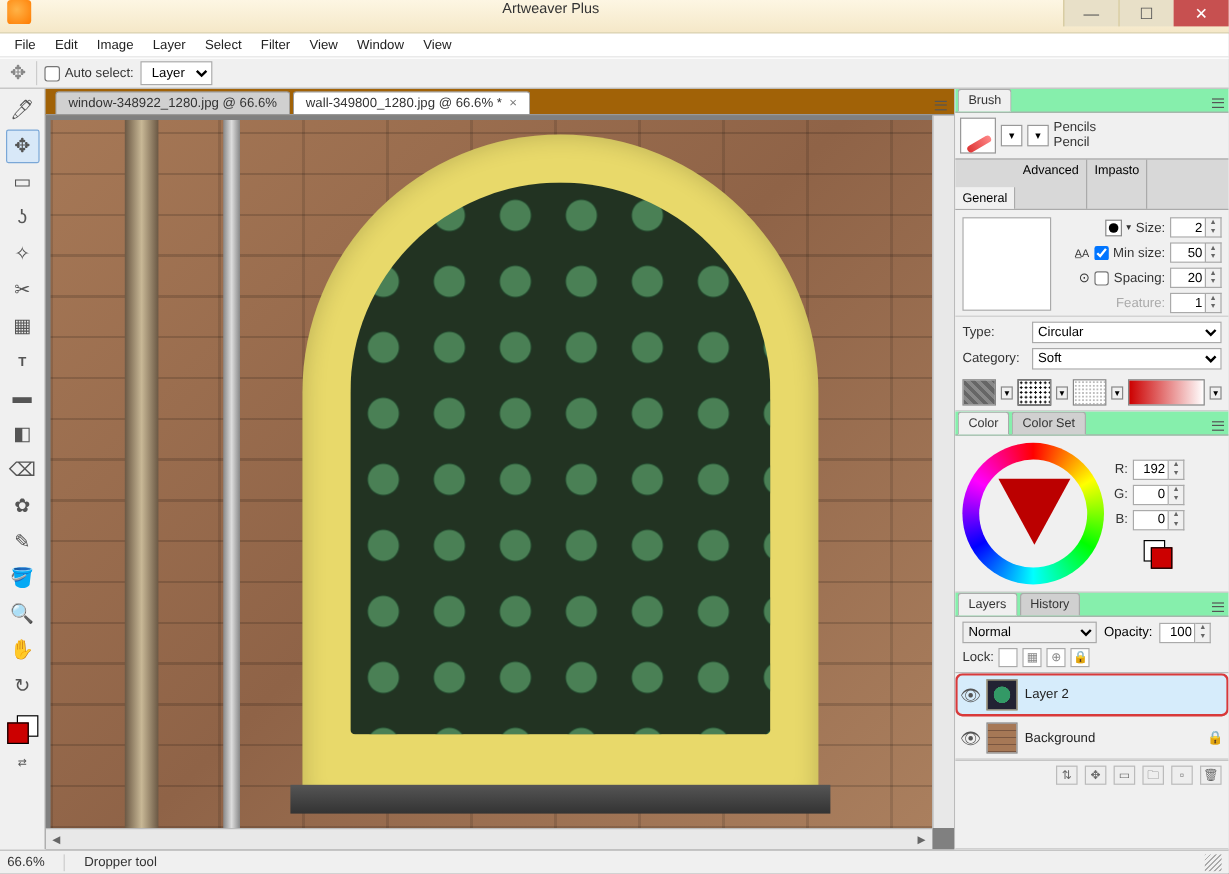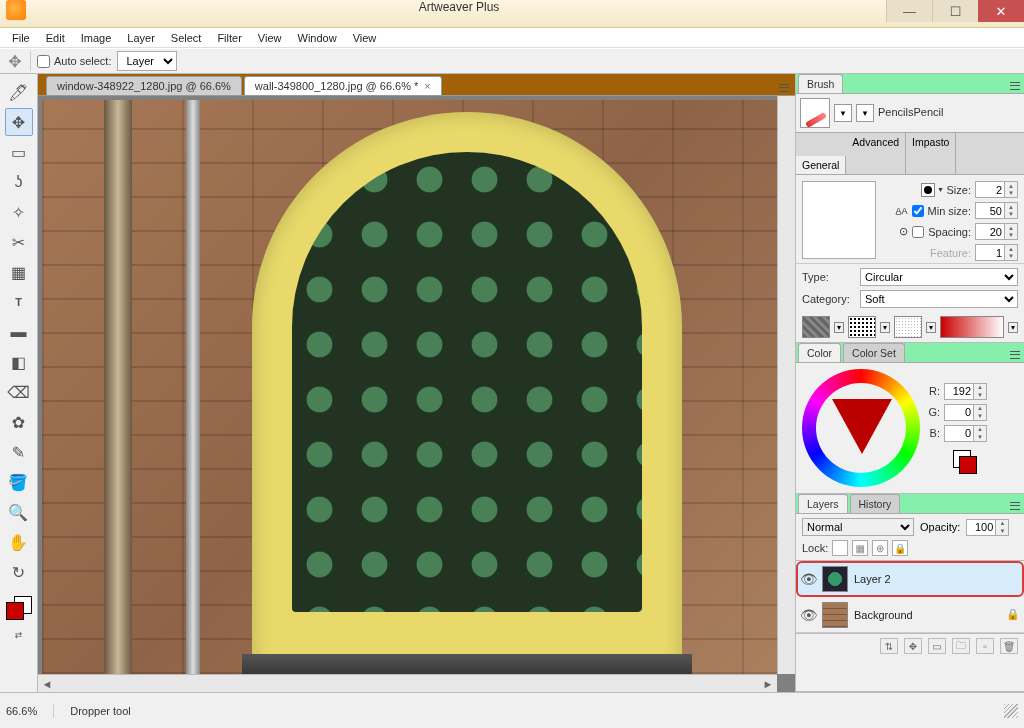--- a/index.html
+++ b/index.html
@@ -81,21 +81,21 @@
 .panel-tabs .ptab { padding: 3px 8px; background: #d0d0d0; border: 1px solid #aaa; border-bottom: none; margin-left: 2px; border-radius: 3px 3px 0 0; color: #333; font-size: 10.5px; }
 .panel-tabs .ptab.active { background: #f0f0f0; }
 .panel-tabs .pmenu { margin-left: auto; width: 14px; height: 14px; margin-right: 2px; display: flex; flex-direction: column; justify-content: space-around; padding: 2px; }
 .panel-tabs .pmenu span { height: 1px; background: #555; }
 
 
 .brush-hdr { display: flex; align-items: center; gap: 4px; padding: 4px; }
 .brush-preview { width: 30px; height: 30px; border: 1px solid #999; background: linear-gradient(135deg, #fff, #fff); position: relative; }
 .brush-preview::after { content: ""; position: absolute; left: 4px; top: 18px; width: 22px; height: 6px; background: linear-gradient(90deg, #d33, #f88); transform: rotate(-30deg); border-radius: 3px; }
 .brush-sel { width: 18px; height: 18px; border: 1px solid #999; background: #fff; display: flex; align-items: center; justify-content: center; font-size: 9px; }
-.brush-names { display: flex; font-size: 10.5px; color: #333; line-height: 1.2; }
+.brush-names { display: flex; flex-direction: column; font-size: 10.5px; color: #333; line-height: 1.2; }
 
 .brush-subtabs { display: flex; background: #d8d8d8; border-top: 1px solid #aaa; border-bottom: 1px solid #aaa; }
 .brush-subtabs .stab { padding: 3px 6px; border-right: 1px solid #aaa; font-size: 10.5px; }
 .brush-subtabs .stab.active { background: #f0f0f0; margin-top: 23px; }
 
 .brush-gen { display: flex; padding: 6px 6px 2px 6px; gap: 6px; }
 .brush-well { width: 74px; height: 78px; border: 1px solid #aaa; background: #fff; }
 .brush-ctrls { flex: 1; display: flex; flex-direction: column; gap: 4px; }
 .ctrl-row { display: flex; align-items: center; justify-content: flex-end; gap: 4px; font-size: 10.5px; color: #333; }
 .ctrl-row .ic { width: 14px; height: 14px; display: inline-flex; align-items: center; justify-content: center; border: 1px solid #888; background: #000; }
@@ -145,21 +145,21 @@
 .layer-row .eye { width: 16px; font-size: 14px; color: #555; }
 .layer-row .thumb { width: 26px; height: 26px; border: 1px solid #888; background: #777; }
 .layer-row .thumb.win { background: radial-gradient(circle, #396 40%, #223 42%), #c8b060; }
 .layer-row .thumb.brick { background: repeating-linear-gradient(#a67856 0 5px, #7a5640 5px 6px); }
 .layer-row .lname { flex: 1; color: #222; }
 .layer-row .lock { color: #888; }
 .layer-foot { display: flex; gap: 6px; padding: 4px 6px; border-top: 1px solid #bbb; justify-content: flex-end; }
 .layer-foot .lf-btn { width: 18px; height: 16px; border: 1px solid #bbb; background: #eee; font-size: 10px; color: #666; display: flex; align-items: center; justify-content: center; }
 
 
-.statusbar { height: 36px; background: #f0f0f0; border-top: 1px solid #bbb; display: flex; align-items: center; padding: 0 6px; gap: 16px; color: #333; }
+.statusbar { height: 20px; background: #f0f0f0; border-top: 1px solid #bbb; display: flex; align-items: center; padding: 0 6px; gap: 16px; color: #333; }
 .statusbar .grip { margin-left: auto; width: 14px; height: 14px; background: repeating-linear-gradient(135deg, #aaa 0 1px, transparent 1px 3px); }
 .sb-sep { width: 1px; height: 14px; background: #ccc; }
 .statusbar .anchor { width: 12px; height: 12px; display: inline-block; }
 </style>
 </head>
 <body>
 
 <div class="titlebar">
   <div class="app-icon"></div>
   <div class="title">Artweaver Plus</div>

